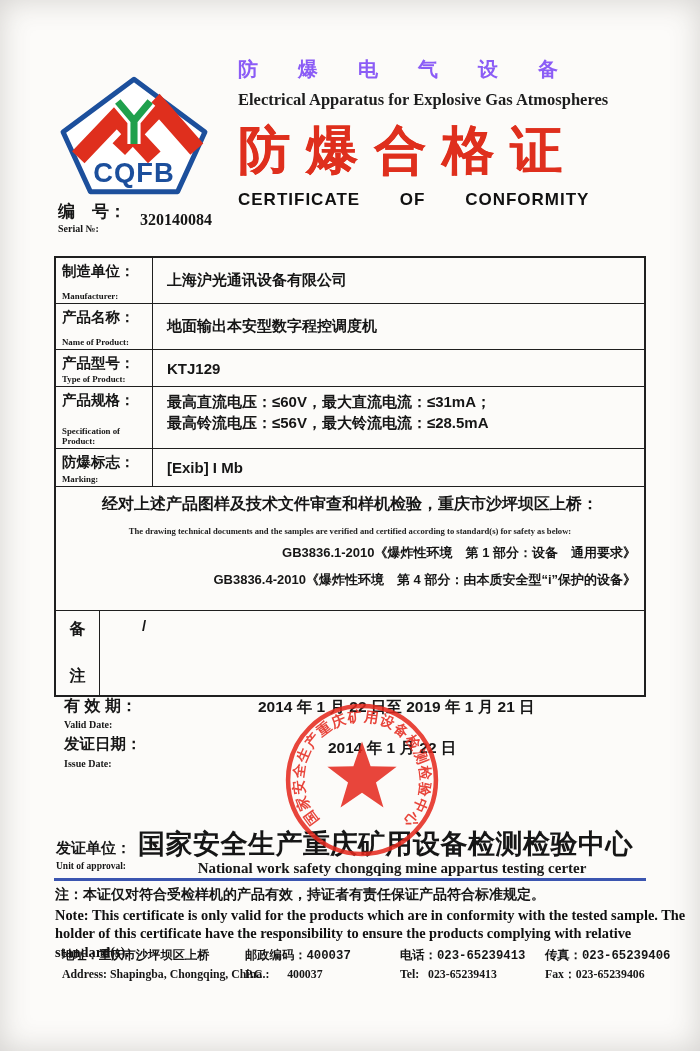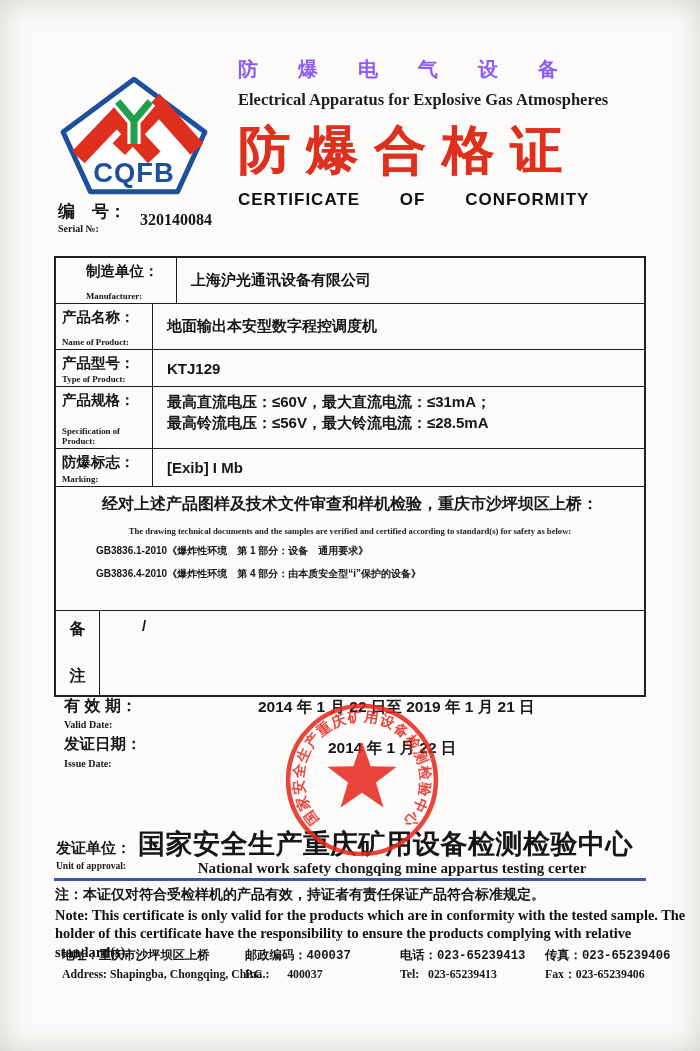--- a/index.html
+++ b/index.html
@@ -17,31 +17,31 @@
   .cert-cn{margin-top:6px;font-size:52px;font-weight:800;letter-spacing:16px;white-space:nowrap;color:#df2f1d;
            text-shadow:0.6px 0 #df2f1d;}
   .cert-en{margin-top:4px;font-size:17px;font-weight:800;word-spacing:34px;letter-spacing:1px;white-space:nowrap;color:#111;}
   
   .serial-cn{position:absolute;left:58px;top:200px;font-size:17px;font-weight:800;}
   .serial-en{position:absolute;left:58px;top:223px;font-family:"Liberation Serif",serif;font-weight:700;font-size:10px;}
   .serial-val{position:absolute;left:140px;top:211px;font-size:16px;font-weight:600;font-family:"Liberation Serif",serif;}
   
   .tbl{position:absolute;left:54px;top:256px;width:592px;border:2px solid #1f1f1f;box-sizing:border-box;}
   .trow{display:grid;grid-template-columns:97px 1fr;border-top:1.6px solid #1f1f1f;box-sizing:border-box;}
-  .trow:first-child{border-top:none;padding-left:24px;}
+  .trow:first-child{border-top:none;}
   .lcell{border-right:1.6px solid #1f1f1f;padding:4px 4px 2px 6px;display:flex;flex-direction:column;justify-content:space-between;box-sizing:border-box;}
   .lcn{font-size:14.5px;font-weight:700;}
   .len{font-family:"Liberation Serif",serif;font-weight:700;font-size:9.2px;transform:scale(.96);transform-origin:left;}
   .vcell{display:flex;align-items:center;padding-left:14px;font-size:15px;font-weight:600;box-sizing:border-box;}
   .vlines{padding:4px 0 2px 14px;font-size:15px;font-weight:600;line-height:1.42;}
   .r1{height:45px}.r2{height:46px}.r3{height:37px}.r4{height:62px}.r5{height:38px}
   .stdrow{border-top:1.6px solid #1f1f1f;height:124px;padding:7px 8px 0 8px;box-sizing:border-box;}
   .std-h{font-size:16px;font-weight:700;text-align:center;}
   .std-e{font-family:"Liberation Serif",serif;font-weight:700;font-size:8.6px;text-align:center;margin-top:11px;color:#222;}
-  .std-i{margin:7px 0 0 32px;font-size:10px;font-weight:600;line-height:1.55;}
+  .std-i{margin:7px 0 0 32px;font-size:13px;font-weight:600;line-height:1.55;text-align:right;}
   .rmrow{border-top:1.6px solid #1f1f1f;display:grid;grid-template-columns:44px 1fr;height:85px;box-sizing:border-box;}
   .rmlab{border-right:1.6px solid #1f1f1f;display:flex;flex-direction:column;justify-content:space-between;align-items:center;padding:8px 0 8px 0;font-size:16px;font-weight:700;box-sizing:border-box;}
   .rmval{padding:6px 0 0 42px;font-size:15px;font-weight:600;}
   
   .d-lab{position:absolute;font-size:16px;font-weight:800;}
   .d-sub{position:absolute;font-family:"Liberation Serif",serif;font-weight:700;font-size:10px;}
   .d-val{position:absolute;font-size:15.5px;font-weight:600;z-index:2;margin-left:32px;}
   
   .stamp{position:absolute;left:281px;top:699px;width:162px;height:162px;z-index:3;opacity:.86;pointer-events:none;}
   

